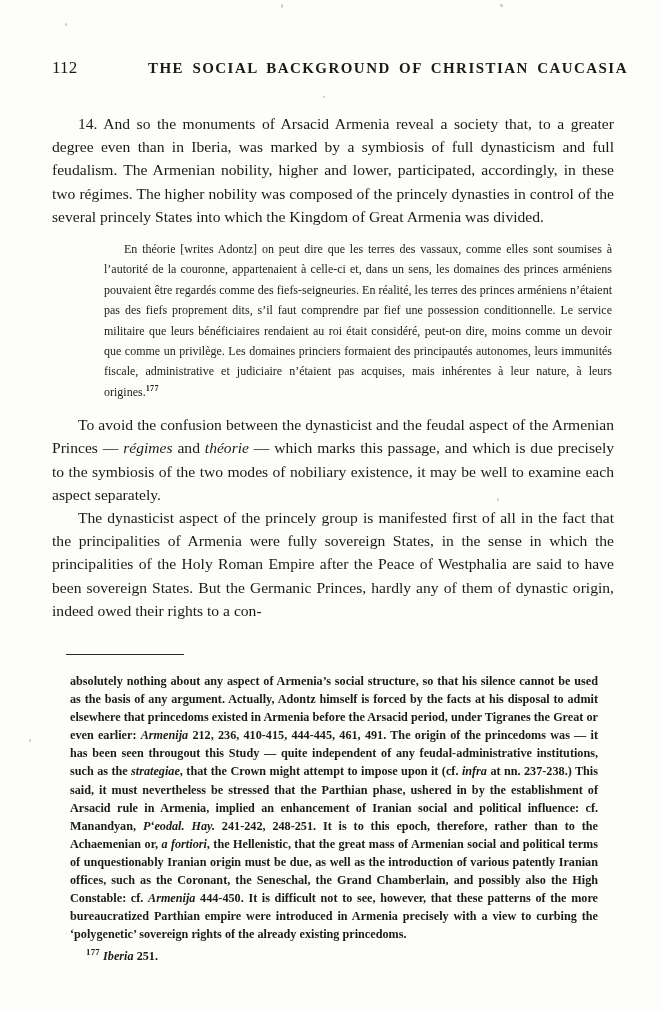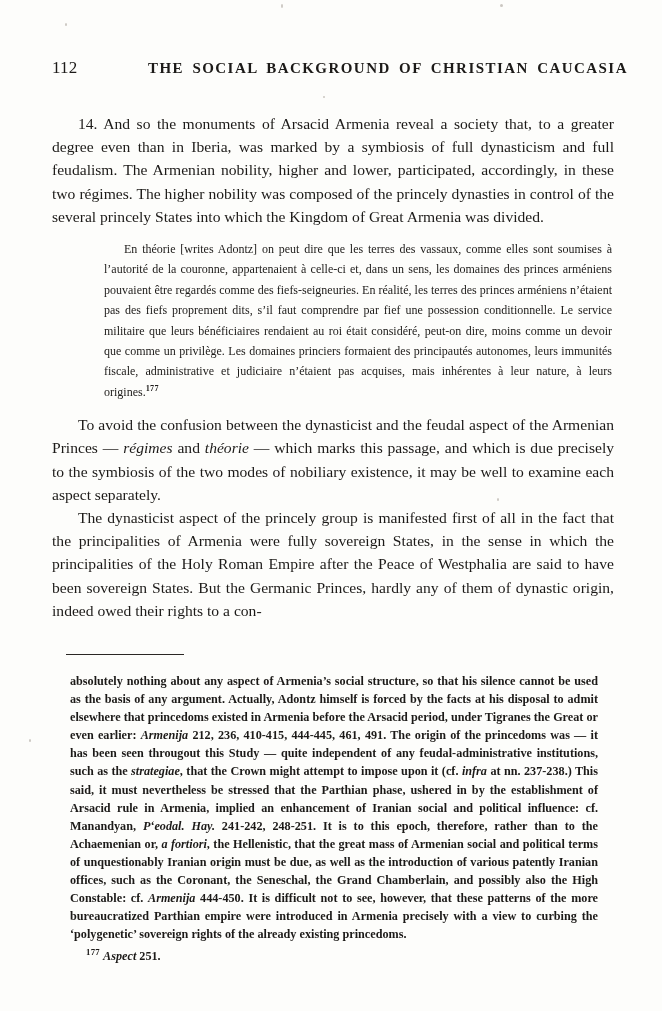--- a/index.html
+++ b/index.html
@@ -164,16 +164,16 @@
 
     <p class="body">The dynasticist aspect of the princely group is manifested first of all in the fact that the principalities of Armenia were fully sovereign States, in the sense in which the principalities of the Holy Roman Empire after the Peace of Westphalia are said to have been sovereign States. But the Germanic Princes, hardly any of them of dynastic origin, indeed owed their rights to a con-</p>
 
   </div>
 
   <div class="fn-rule"></div>
 
   <div class="footnotes">
     <p class="fn-cont"><span>absolutely nothing about any aspect of Armenia’s social structure, so that his silence cannot be used as the basis of any argument. Actually, Adontz himself is forced by the facts at his disposal to admit elsewhere that princedoms existed in Armenia before the Arsacid period, under Tigranes the Great or even earlier: </span><i>Armenija</i><span> 212, 236, 410-415, 444-445, 461, 491. The origin of the princedoms was — it has been seen througout this Study — quite independent of any feudal-administrative institutions, such as the </span><i>strategiae</i><span>, that the Crown might attempt to impose upon it (cf. </span><i>infra</i><span> at nn. 237-238.) This said, it must nevertheless be stressed that the Parthian phase, ushered in by the establishment of Arsacid rule in Armenia, implied an enhancement of Iranian social and political influence: cf. Manandyan, </span><i>P‘eodal. Hay.</i><span> 241-242, 248-251. It is to this epoch, therefore, rather than to the Achaemenian or, </span><i>a fortiori</i><span>, the Hellenistic, that the great mass of Armenian social and political terms of unquestionably Iranian origin must be due, as well as the introduction of various patently Iranian offices, such as the Coronant, the Seneschal, the Grand Chamberlain, and possibly also the High Constable: cf. </span><i>Armenija</i><span> 444-450. It is difficult not to see, however, that these patterns of the more bureaucratized Parthian empire were introduced in Armenia precisely with a view to curbing the ‘polygenetic’ sovereign rights of the already existing princedoms.</span></p>
 
-    <p class="fn-entry"><span class="fn-marker">177</span> <span class="fn-title">Aspect</span><span> 251.</span></p>
+    <p class="fn-entry"><span class="fn-marker">177</span> <span class="fn-title">Iberia</span><span> 251.</span></p>
   </div>
 
 </div>
 
 </body></html>

